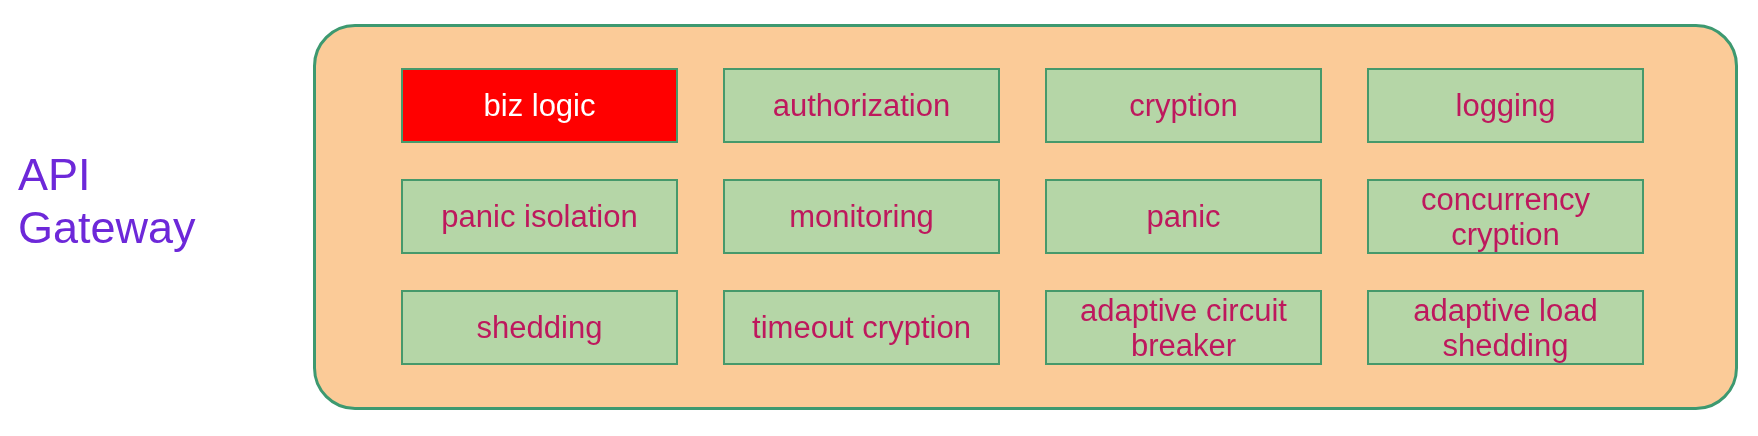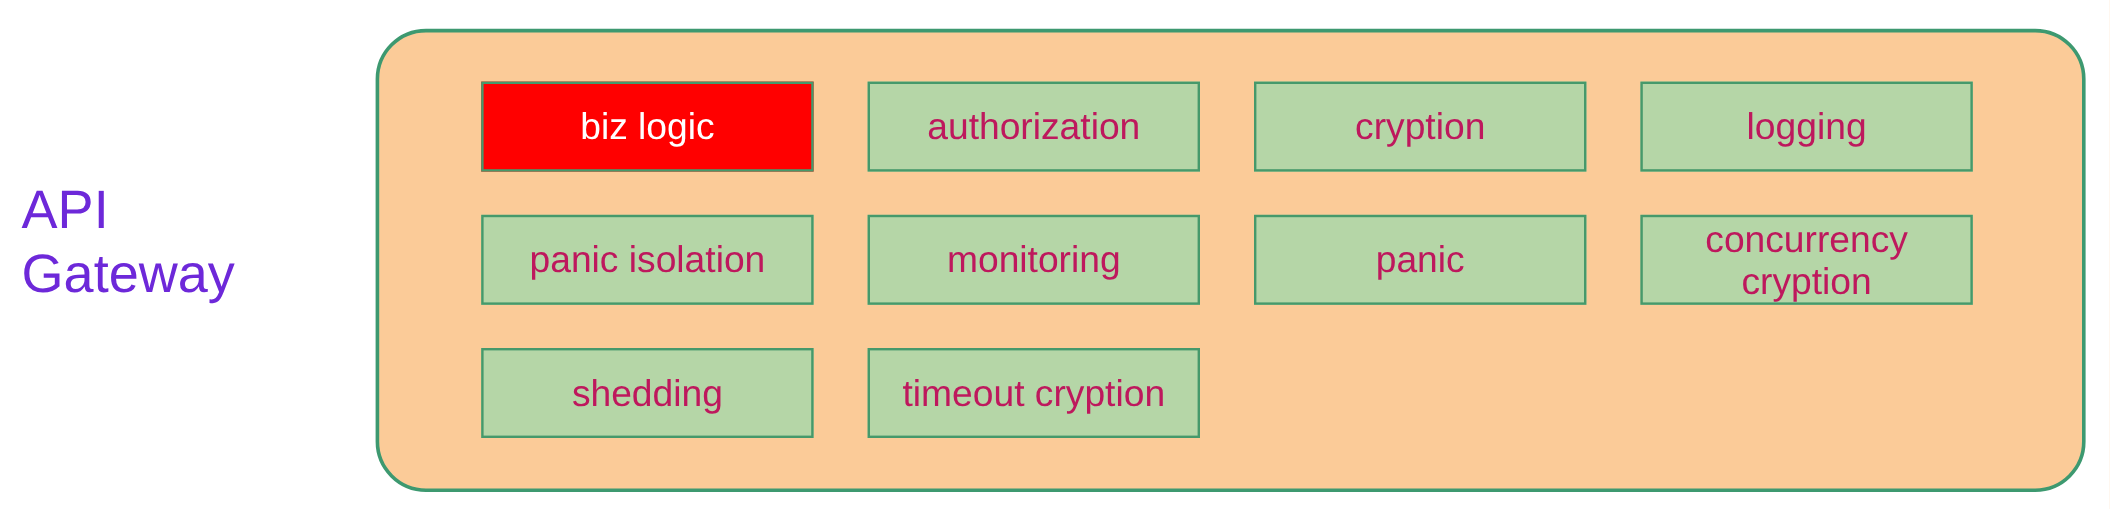--- a/index.html
+++ b/index.html
@@ -107,17 +107,21 @@
 
       <div class="feature-box">panic</div>
 
       <div class="feature-box">concurrency
 cryption</div>
 
       <div class="feature-box">shedding</div>
 
       <div class="feature-box">timeout cryption</div>
 
+      <div class="feature-box">adaptive circuit
+breaker</div>
 
+      <div class="feature-box">adaptive load
+shedding</div>
 
     </div>
   </div>
 </div>
 
 </body></html>

